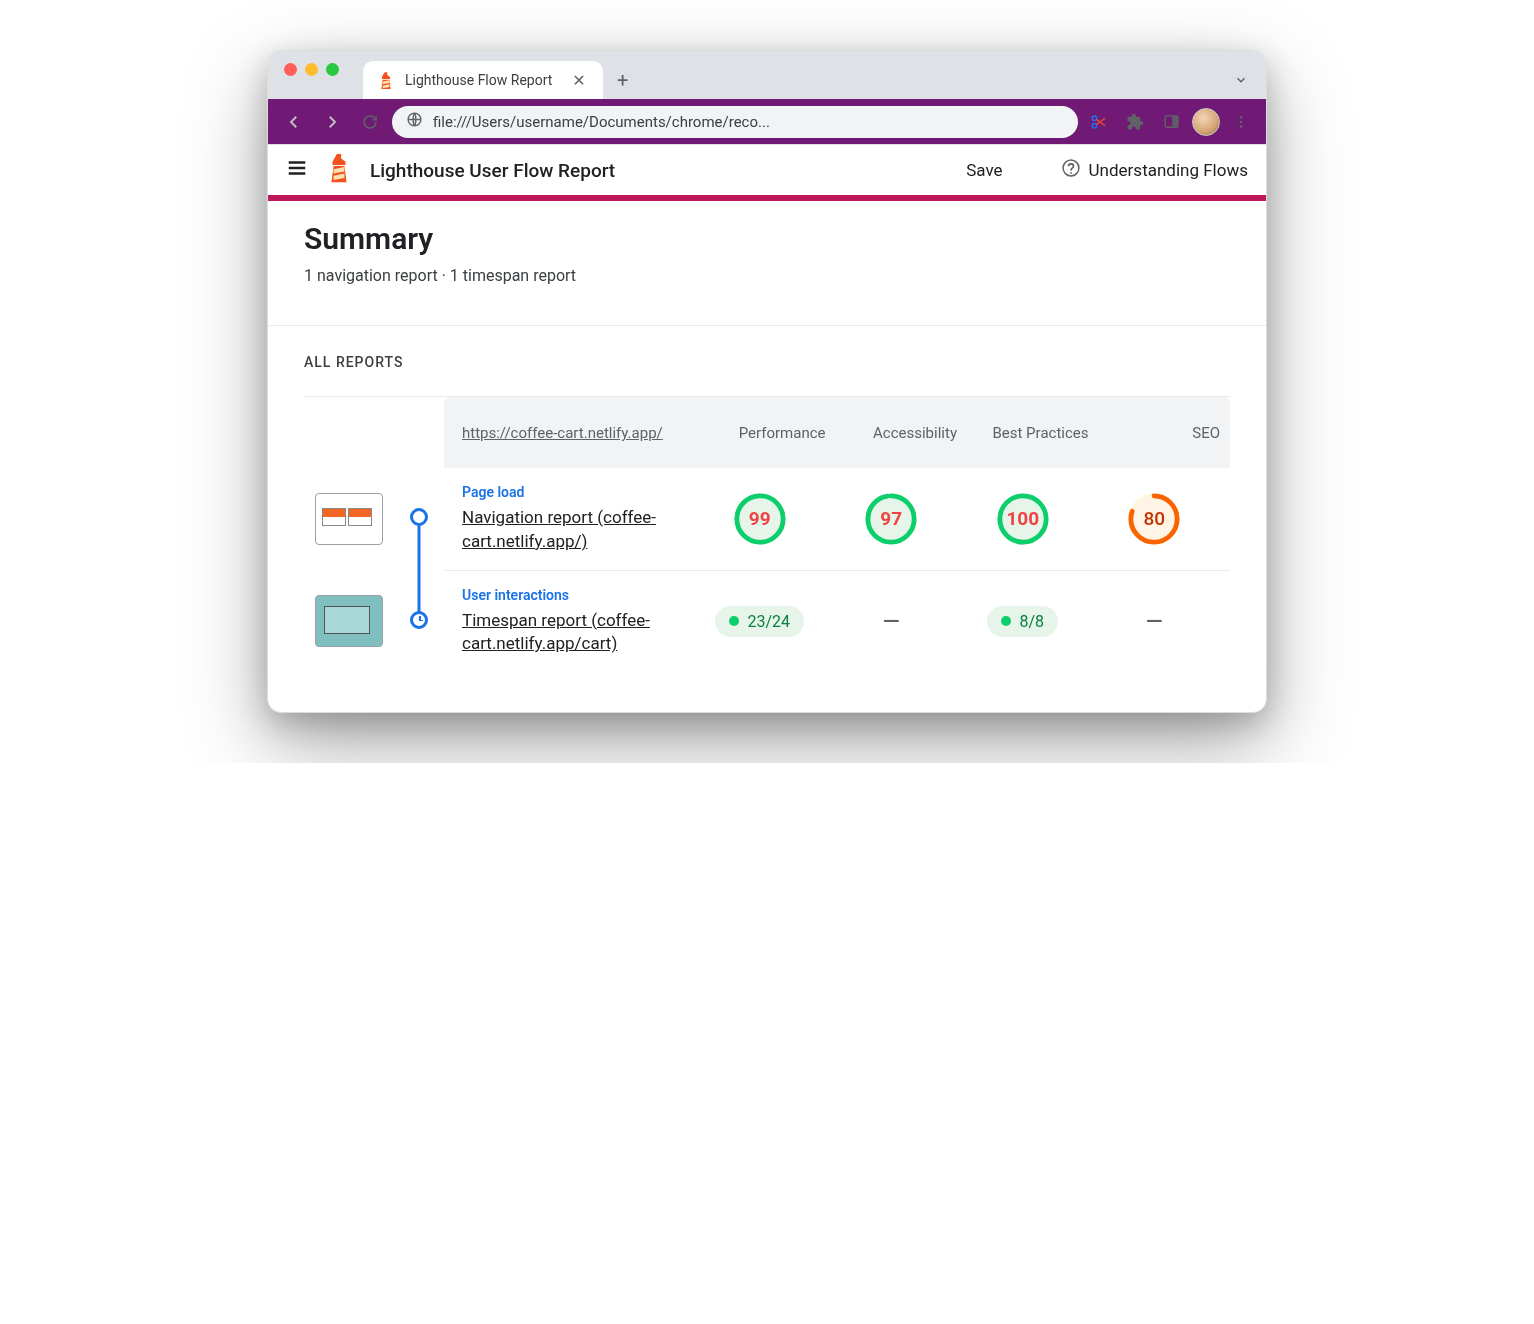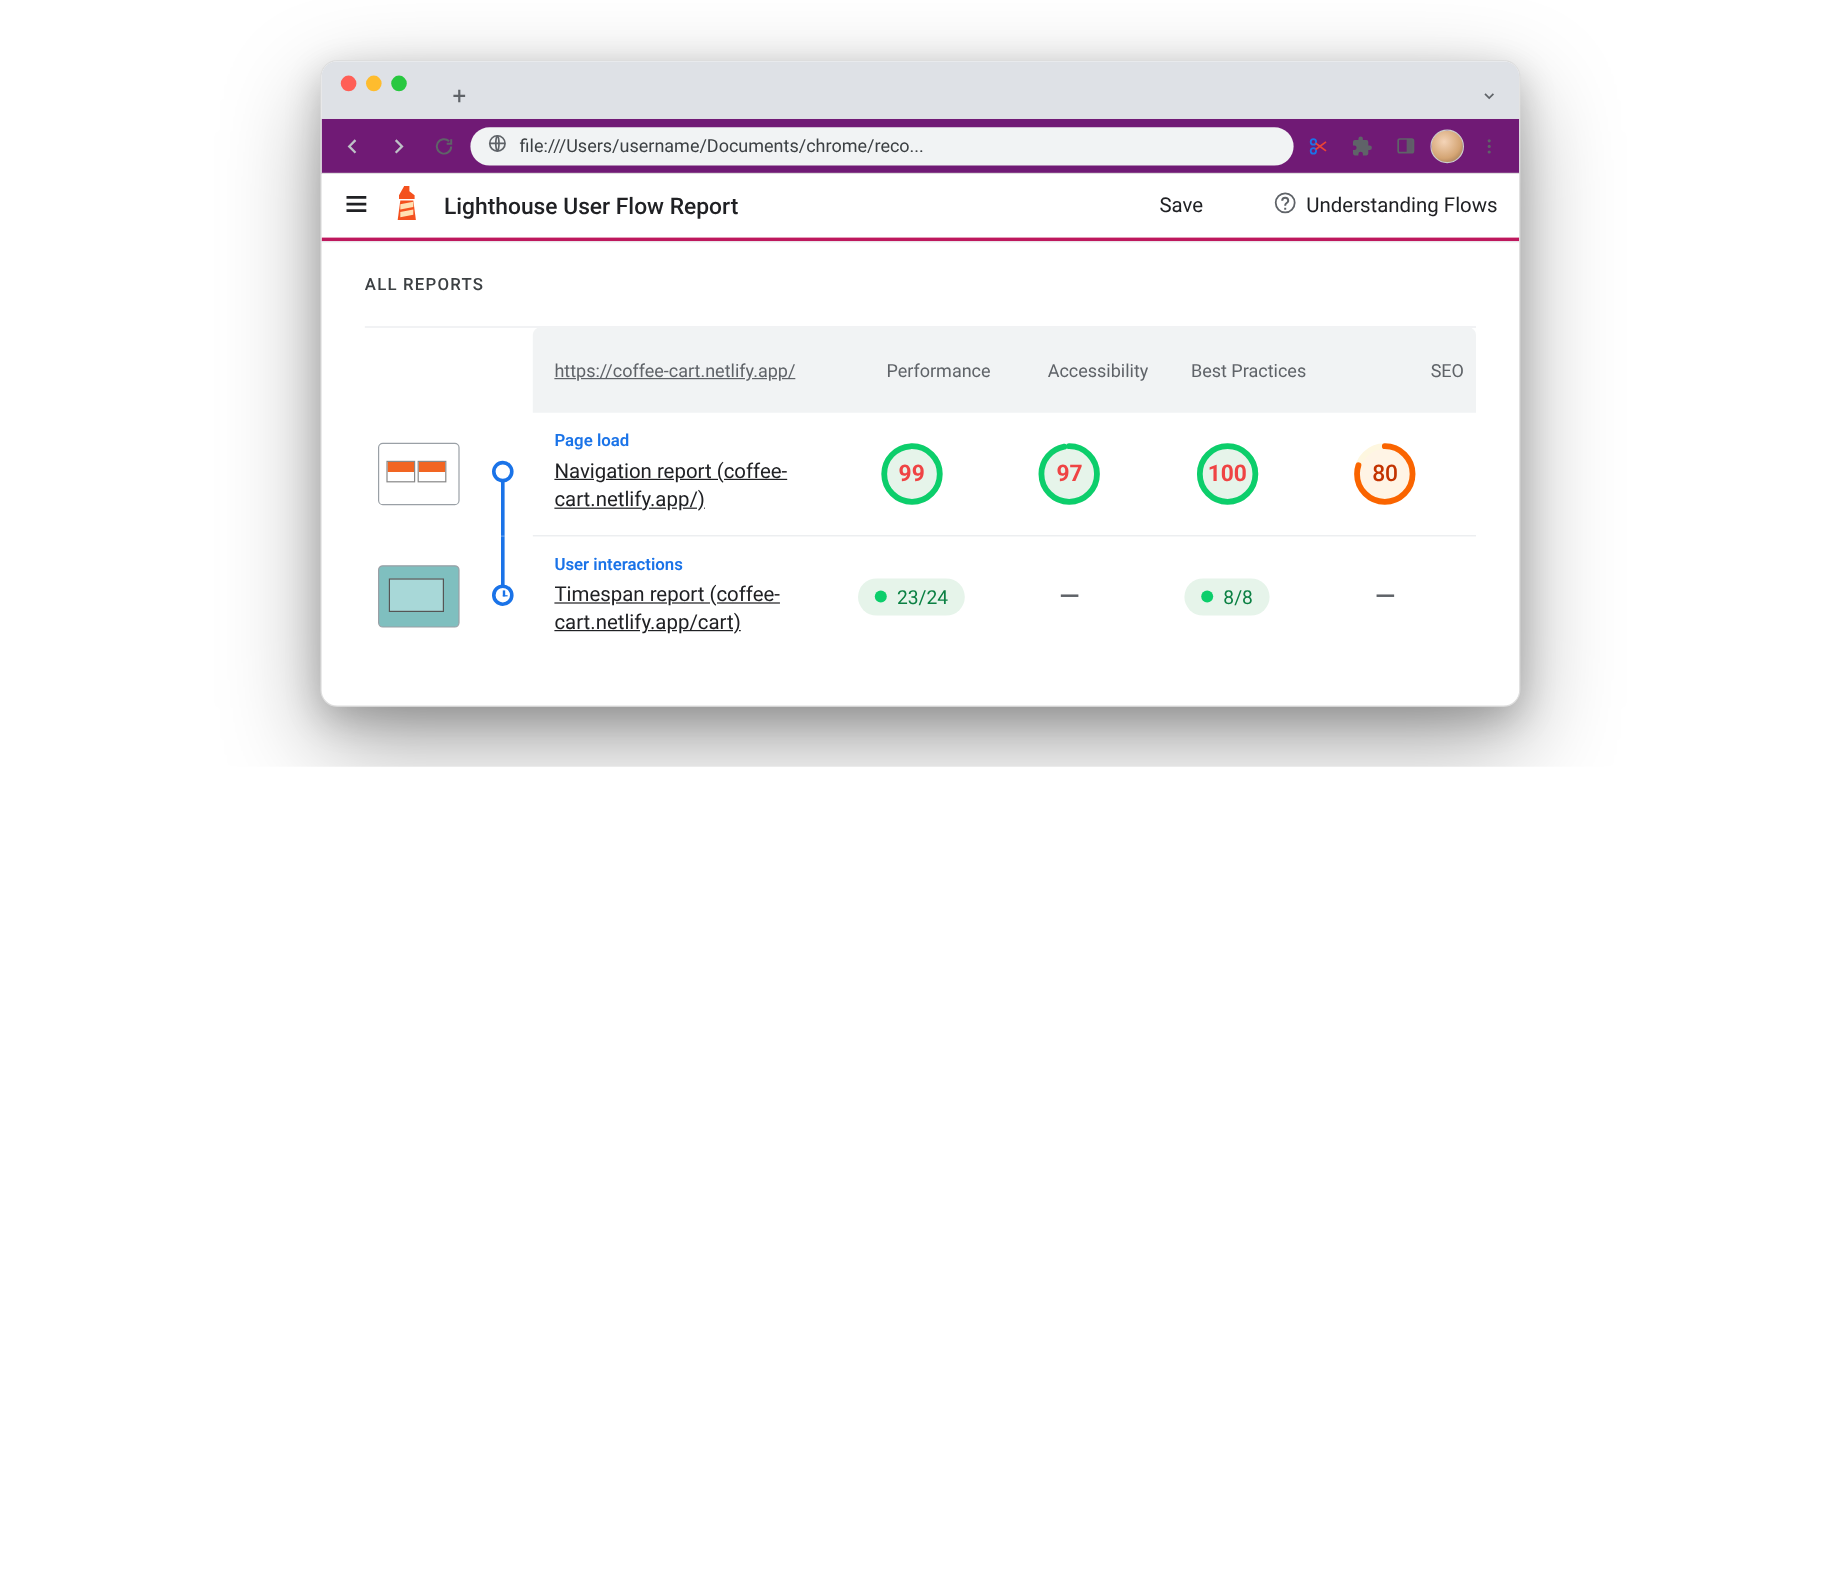--- a/index.html
+++ b/index.html
@@ -78,21 +78,21 @@
 .addressbar .globe { color: #5f6368; flex-shrink:0; }
 .addressbar .url { white-space: nowrap; overflow: hidden; text-overflow: ellipsis; }
 .tool-icon { width: 30px; height: 30px; display:flex; align-items:center; justify-content:center; color:#5f6368; cursor:pointer; }
 .avatar { width: 28px; height: 28px; border-radius: 50%; background: radial-gradient(circle at 40% 35%, #f4d4b8 0%, #d4a574 60%, #8a6542 100%); border:1px solid #ccc; }
 
 .page-header {
   display: flex;
   align-items: center;
   height: 56px;
   padding: 0 18px;
-  border-bottom: 3px solid #be185d;
+  border-bottom: 6px solid #be185d;
   gap: 18px;
 }
 .hamburger { cursor:pointer; }
 .lh-logo { width: 26px; }
 .page-title { font-size: 19px; font-weight: 500; color: #202124; }
 .header-spacer { flex: 1; }
 .save-link { font-size: 17px; color: #202124; cursor:pointer; margin-right: 40px; }
 .help-link { display:flex; align-items:center; gap:8px; font-size: 17px; color:#202124; cursor:pointer; }
 
 .summary-sec { padding: 20px 36px 40px; }
@@ -147,20 +147,31 @@
 <body>
 
 <div class="window">
 
   <div class="titlebar">
     <div class="traffic-lights">
       <div class="tl red"></div>
       <div class="tl yellow"></div>
       <div class="tl green"></div>
     </div>
+    <div class="tab">
+      <span class="favicon">
+        <svg class="lh-svg-small" viewBox="0 0 24 28">
+            <path fill="#F4511E" d="M10 2 L14 2 L14 6 L18 9 L18 12 L6 12 L6 9 Z"></path>
+            <path fill="#F4511E" d="M7 13 L17 13 L19 27 L5 27 Z"></path>
+            <path fill="#FFE0B2" d="M7 16 L17 14 L17 18 L7 20 Z M7 22 L17 20 L17 24 L7 26 Z"></path>
+          </svg>
+      </span>
+      <span class="tab-title">Lighthouse Flow Report</span>
+      <span class="tab-close">✕</span>
+    </div>
     <div class="newtab">+</div>
     <div class="tabspacer"></div>
     <div class="chev">
       <svg width="14" height="14" viewBox="0 0 24 24">
           <path fill="none" stroke="#5f6368" stroke-width="2.5" d="M6 9l6 6 6-6"></path>
         </svg>
     </div>
   </div>
 
   <div class="toolbar">
@@ -236,20 +247,24 @@
       <span>
         <svg width="20" height="20" viewBox="0 0 24 24">
             <circle cx="12" cy="12" r="9.5" fill="none" stroke="#5f6368" stroke-width="1.8"></circle>
             <path fill="#5f6368" d="M11 17h2v2h-2zM12 6a4 4 0 0 1 4 4c0 1.5-1 2.3-2 3-.7.5-1 1-1 2h-2c0-1.7.8-2.6 1.7-3.3.7-.5 1.3-1 1.3-1.7a2 2 0 1 0-4 0H8a4 4 0 0 1 4-4z"></path>
           </svg>
       </span>
       <span>Understanding Flows</span>
     </div>
   </div>
 
+  <div class="summary-sec">
+    <div class="summary-title">Summary</div>
+    <div class="summary-sub">1 navigation report · 1 timespan report</div>
+  </div>
   <div class="divider"></div>
 
   <div class="allreports-sec">
     <div class="allreports-title">ALL REPORTS</div>
     <div class="divider" style="margin-bottom:0"></div>
 
     <div class="report-grid">
 
       <div style="grid-column:1"></div>
         <div style="grid-column:2"></div>

